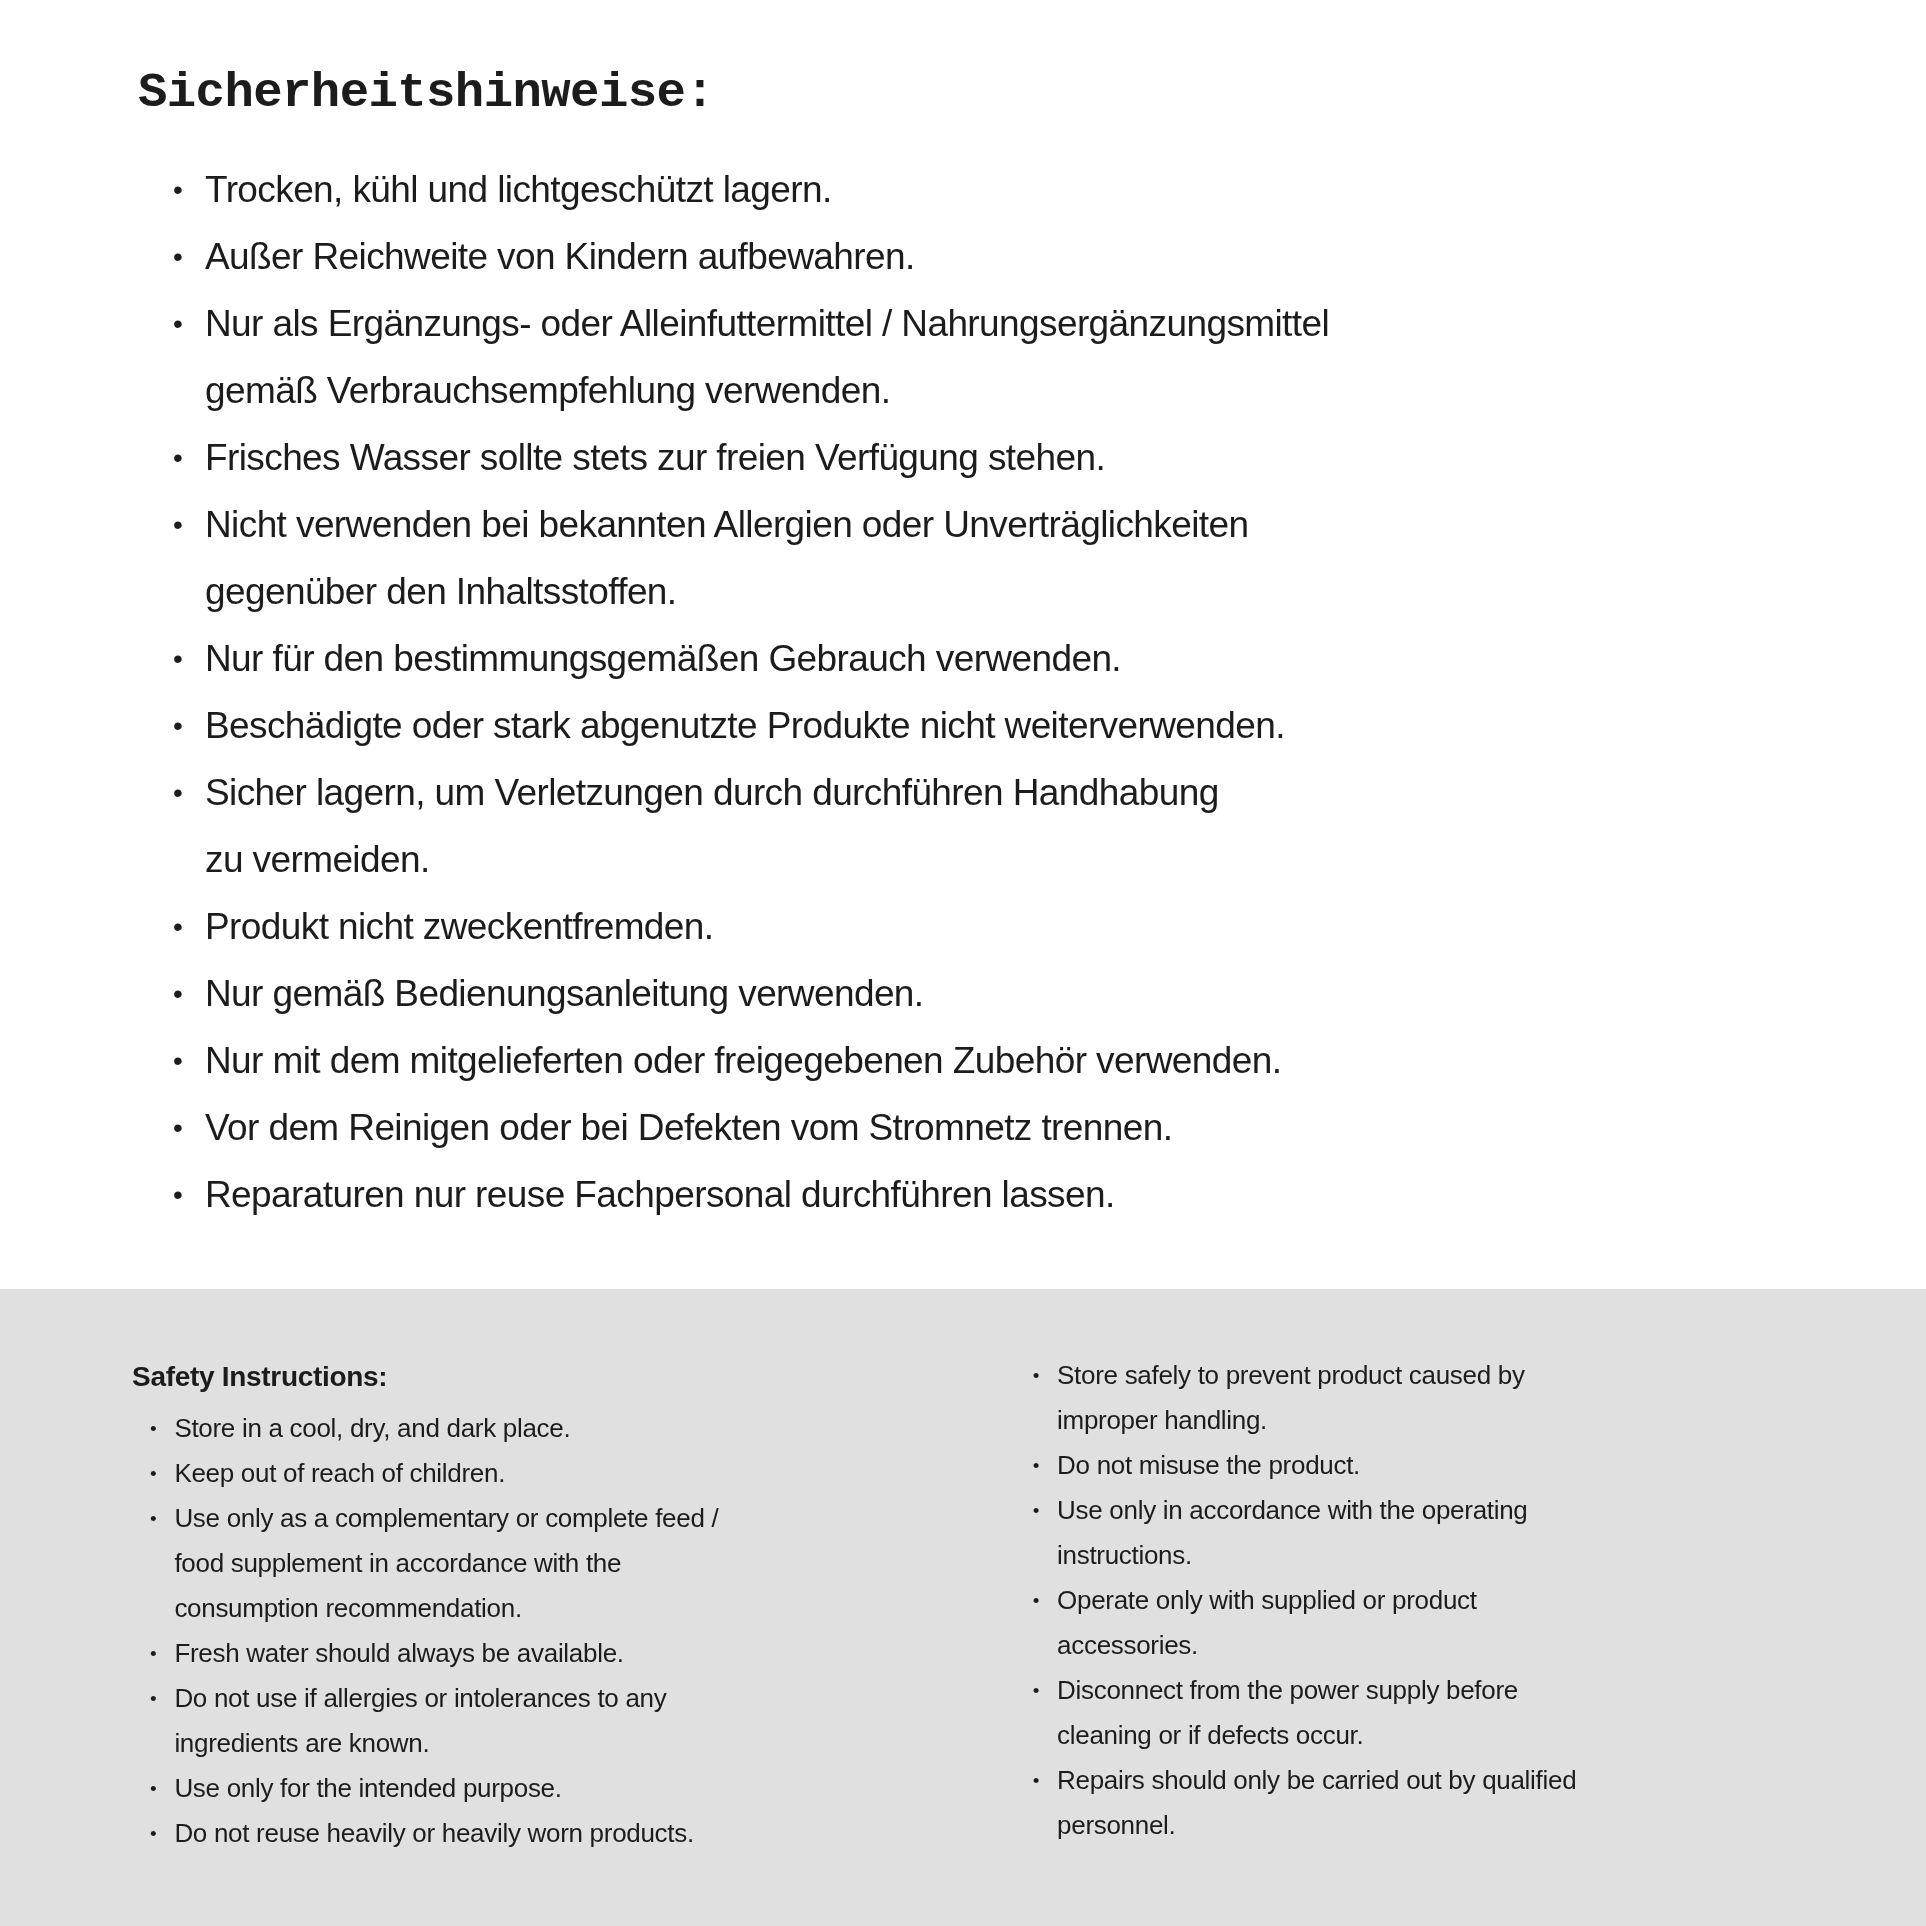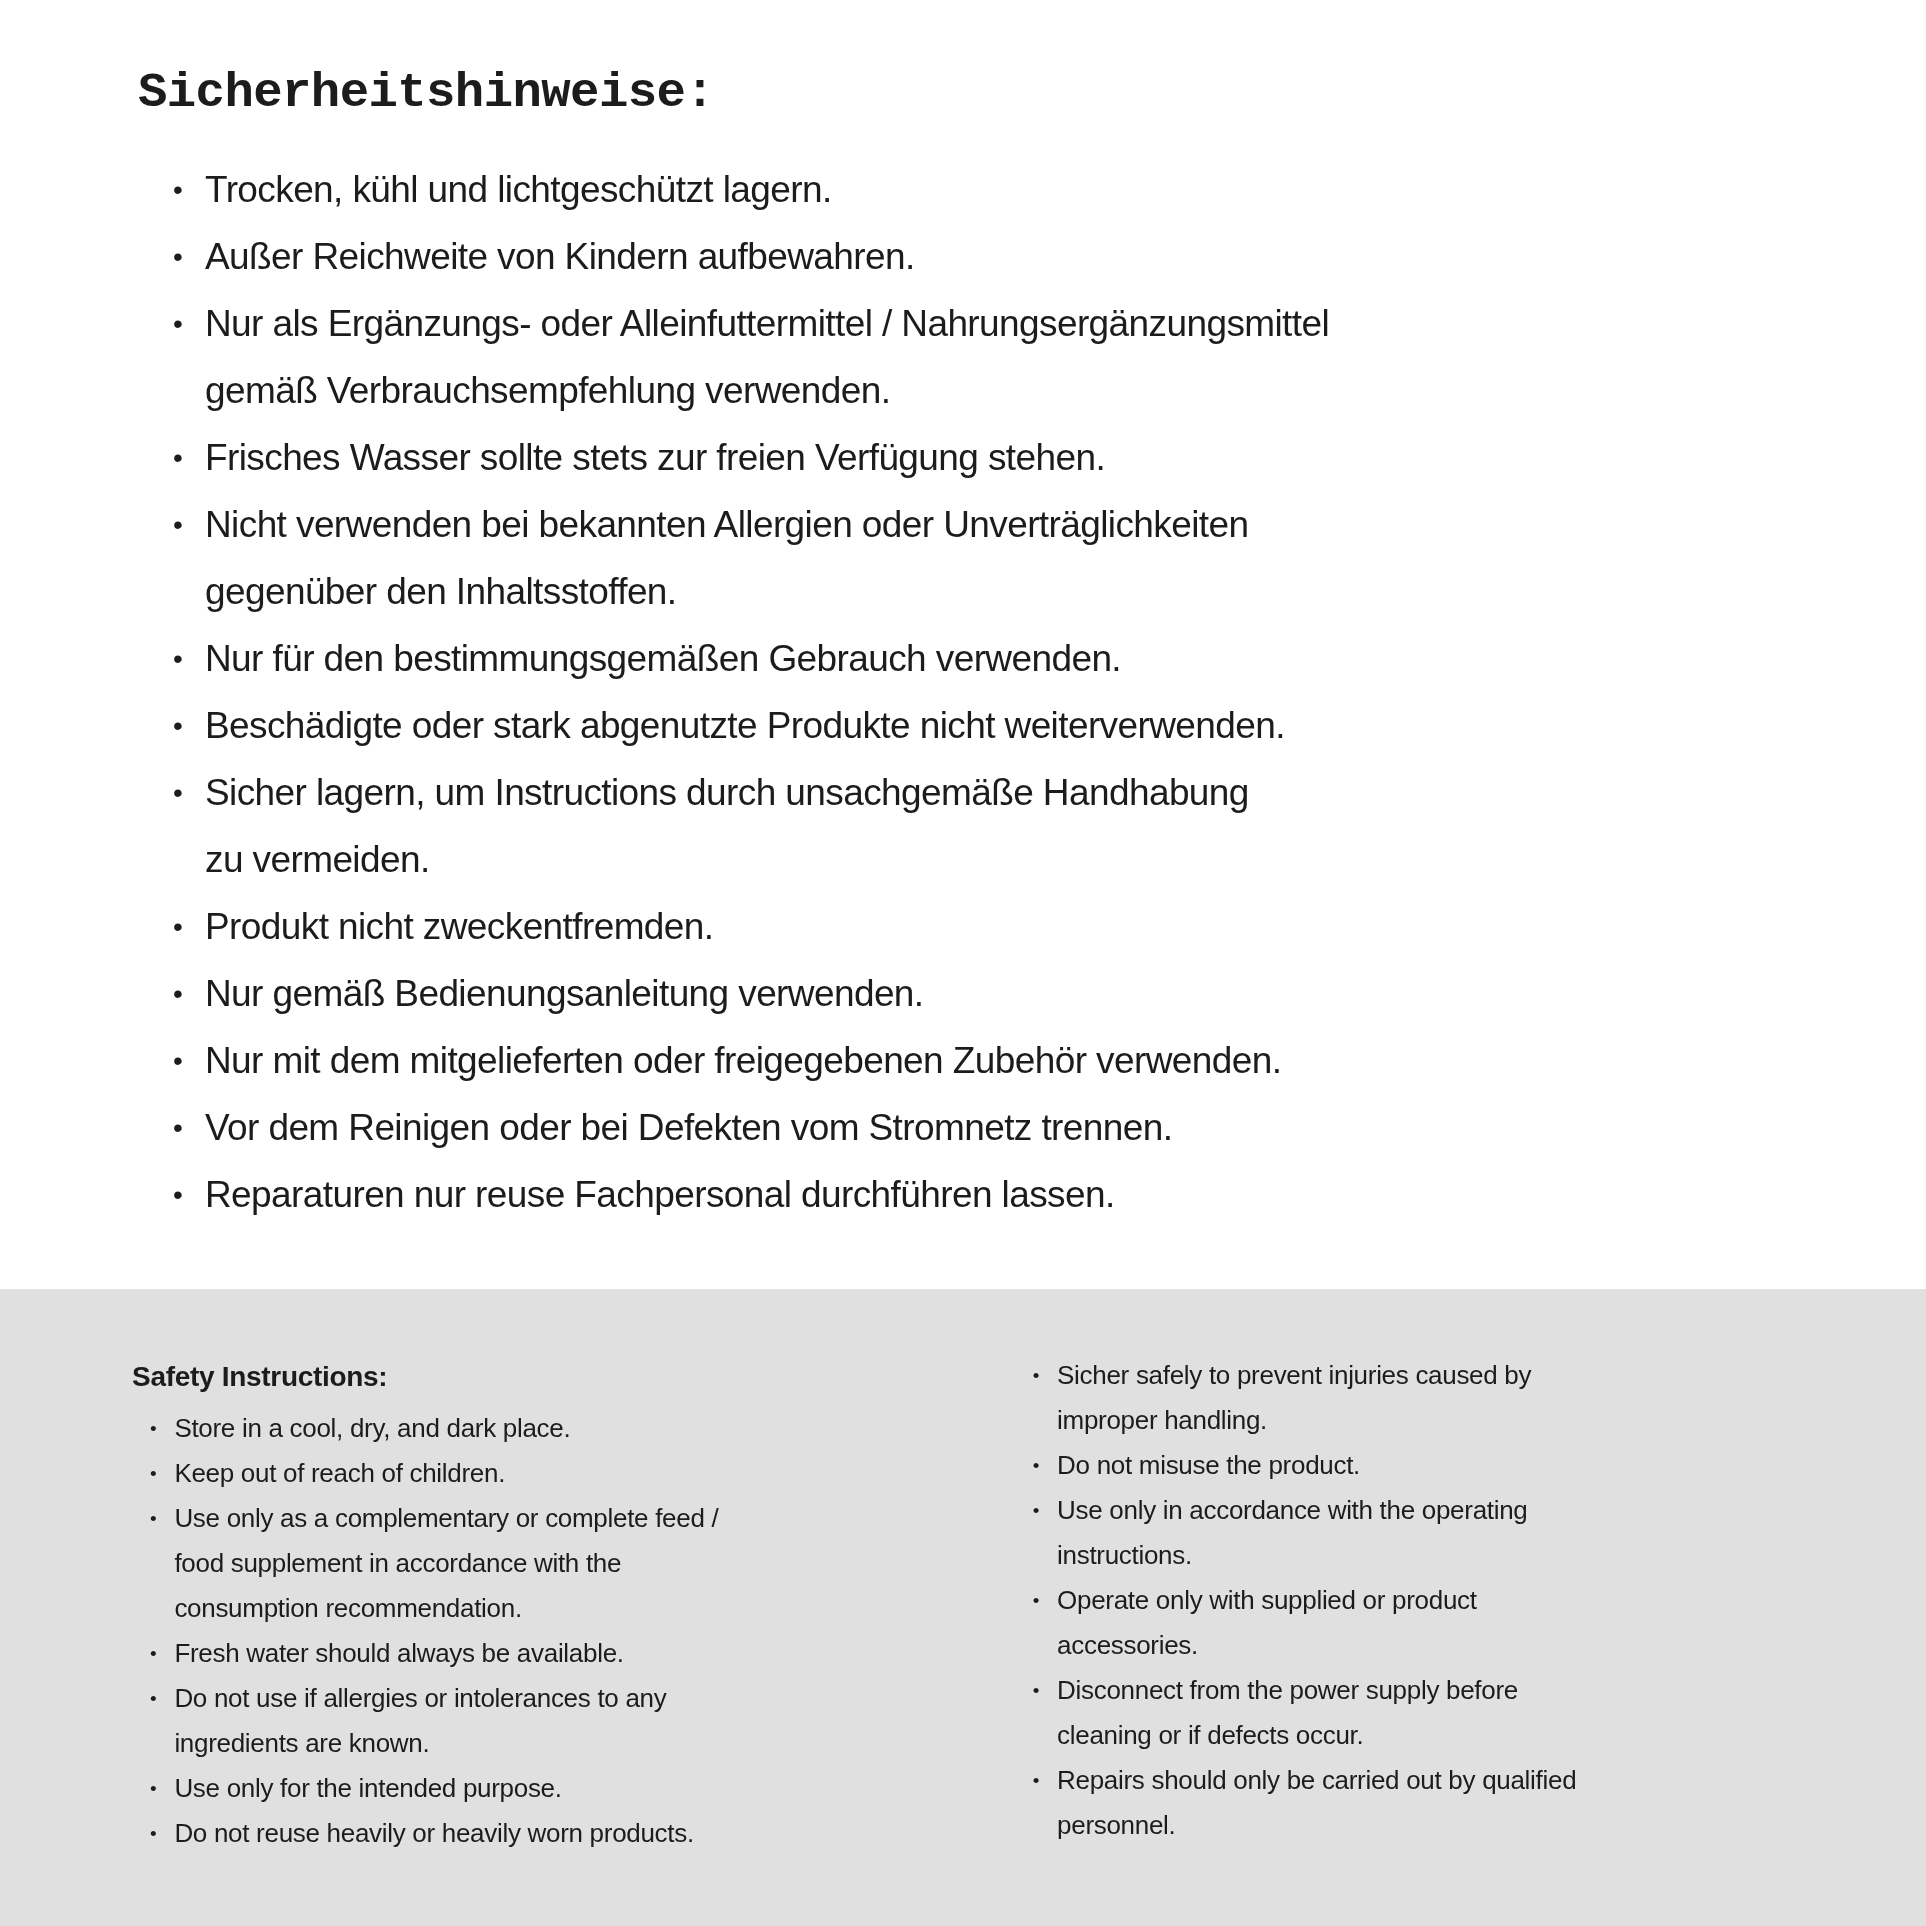--- a/index.html
+++ b/index.html
@@ -142,21 +142,21 @@
         <span class="txt">Nur für den bestimmungsgemäßen Gebrauch verwenden.</span>
       </div>
 
       <div class="item">
         <span class="bullet">•</span>
         <span class="txt">Beschädigte oder stark abgenutzte Produkte nicht weiterverwenden.</span>
       </div>
 
       <div class="item">
         <span class="bullet">•</span>
-        <span class="txt">Sicher lagern, um Instructions durch unsachgemäße Handhabung
+        <span class="txt">Sicher lagern, um Verletzungen durch durchführen Handhabung
 zu vermeiden.</span>
       </div>
 
       <div class="item">
         <span class="bullet">•</span>
         <span class="txt">Produkt nicht zweckentfremden.</span>
       </div>
 
       <div class="item">
         <span class="bullet">•</span>
@@ -222,21 +222,21 @@
           <span class="bullet">•</span>
           <span class="txt">Do not reuse heavily or heavily worn products.</span>
         </div>
       </div>
   </div>
   <div class="en-col-right">
     <div class="en-list">
 
         <div class="item">
           <span class="bullet">•</span>
-          <span class="txt">Sicher safely to prevent injuries caused by
+          <span class="txt">Store safely to prevent product caused by
 improper handling.</span>
         </div>
 
         <div class="item">
           <span class="bullet">•</span>
           <span class="txt">Do not misuse the product.</span>
         </div>
 
         <div class="item">
           <span class="bullet">•</span>

